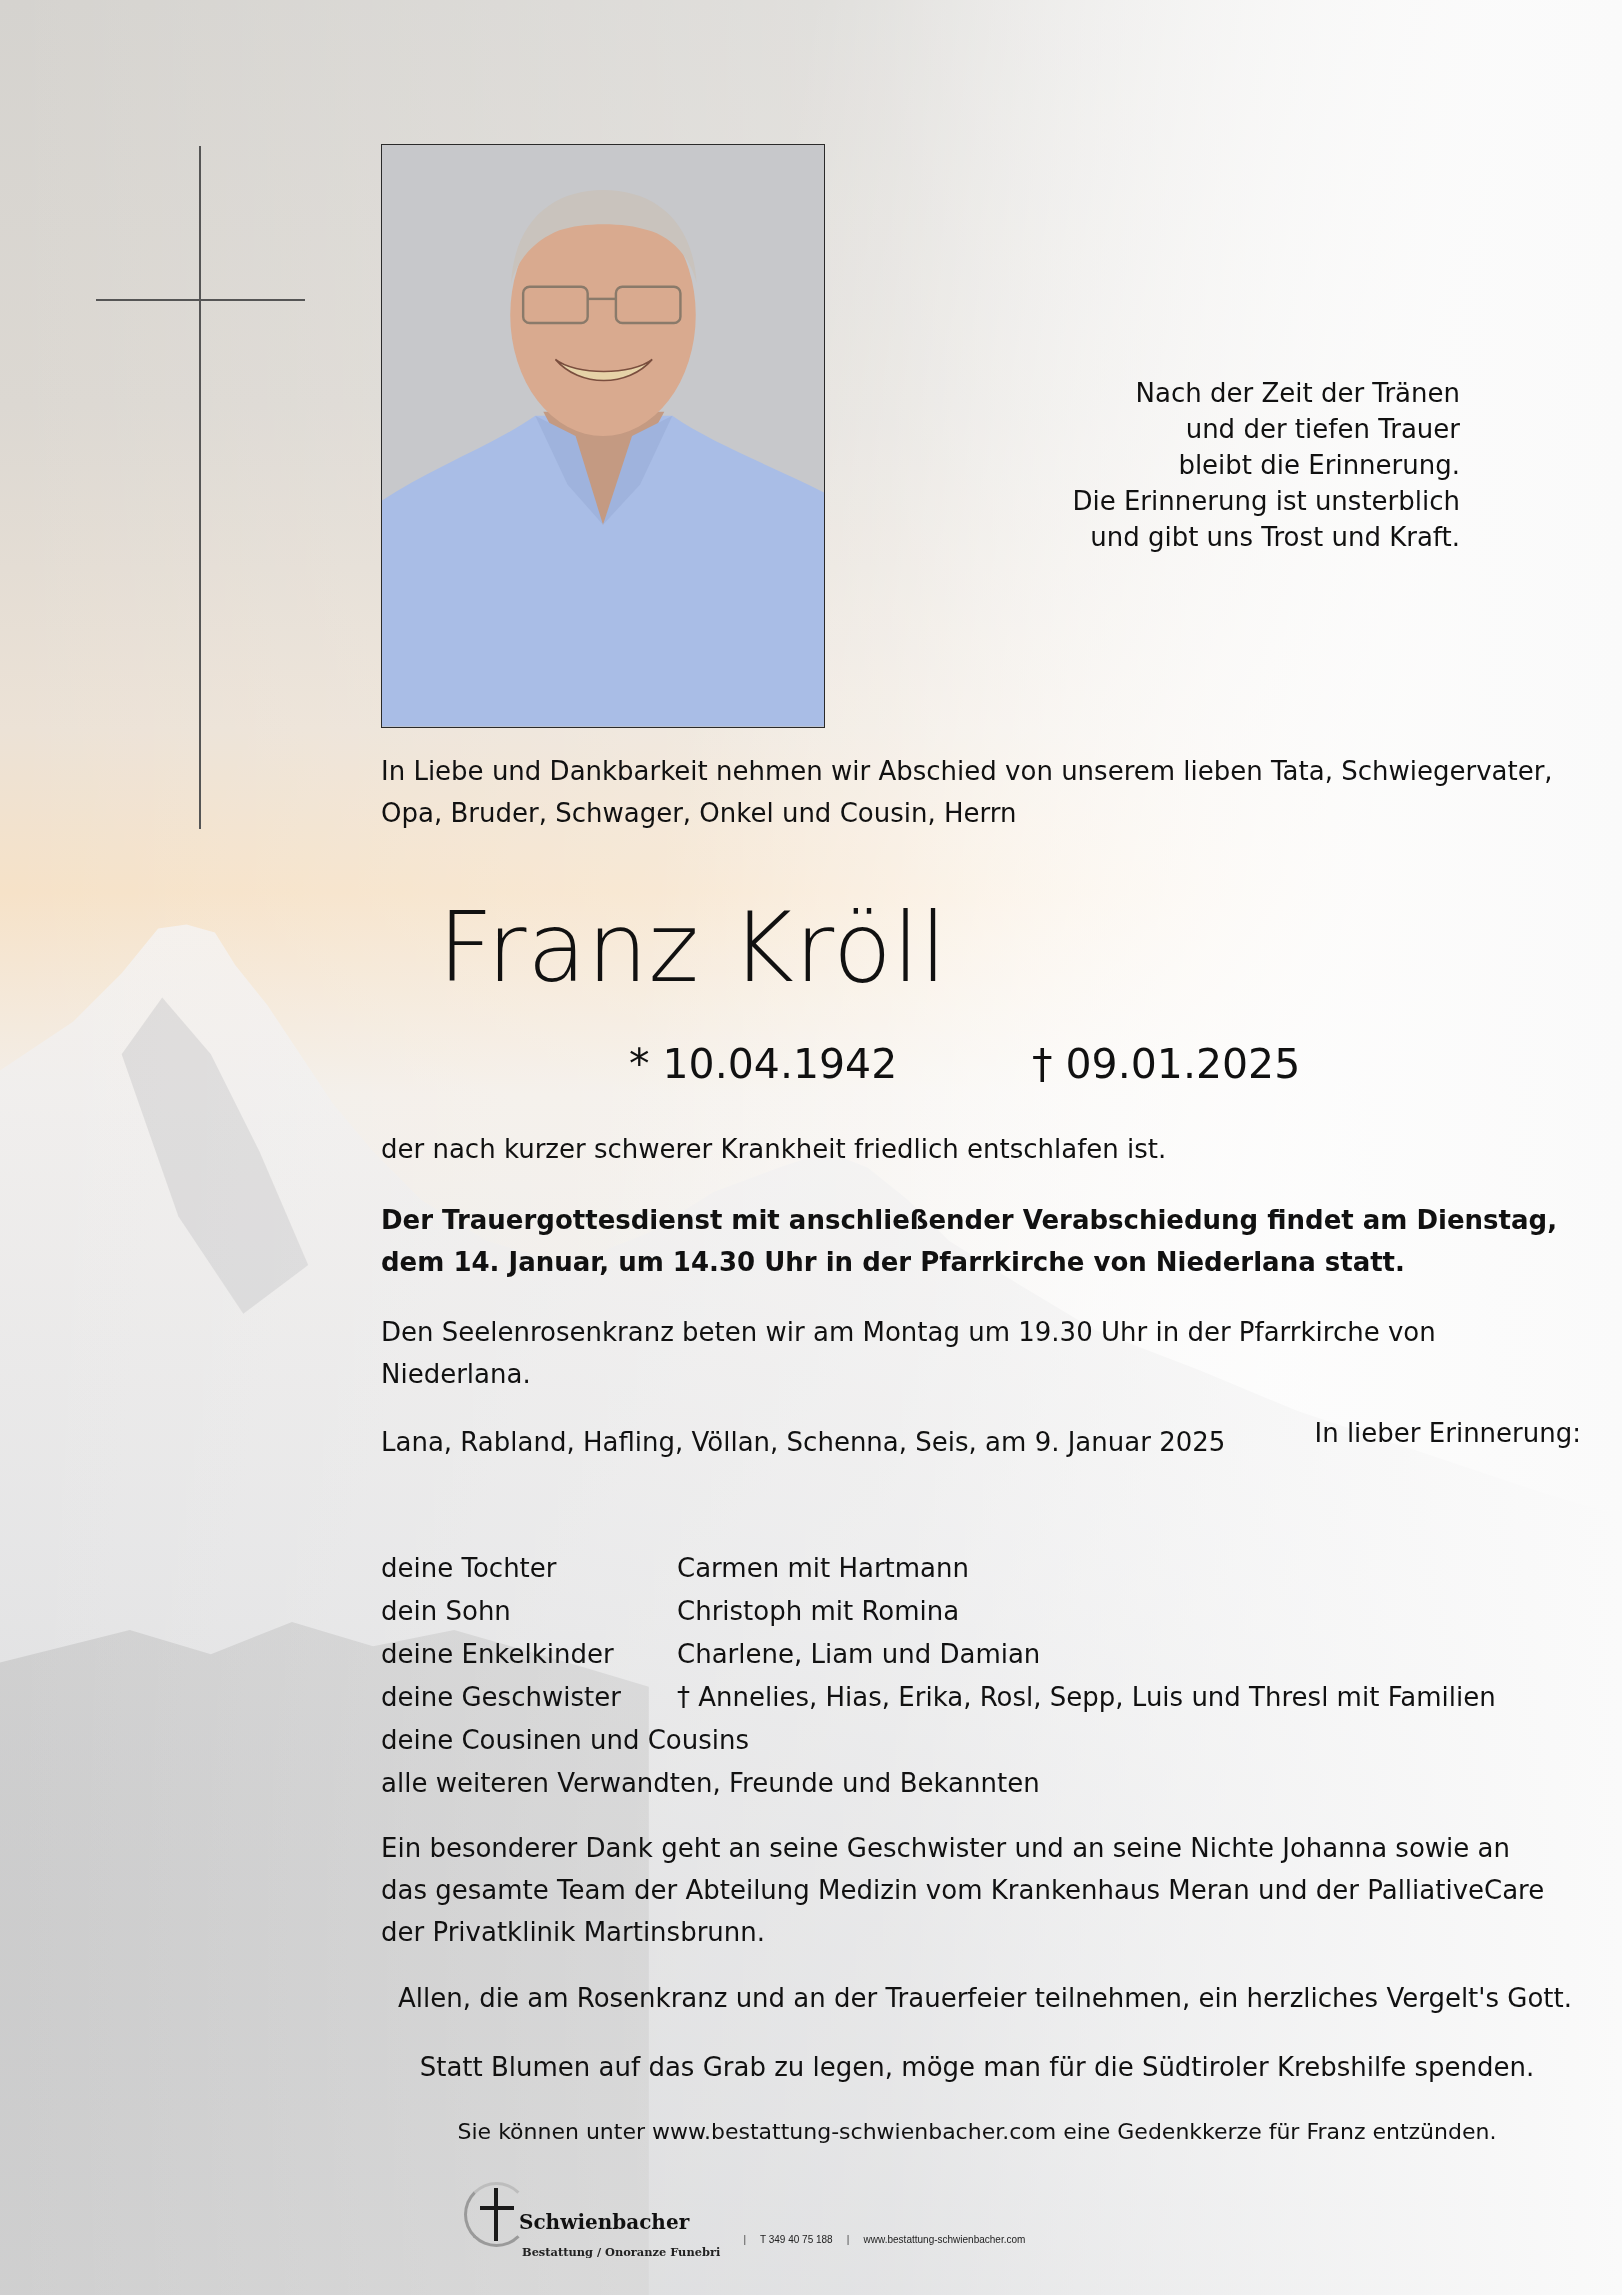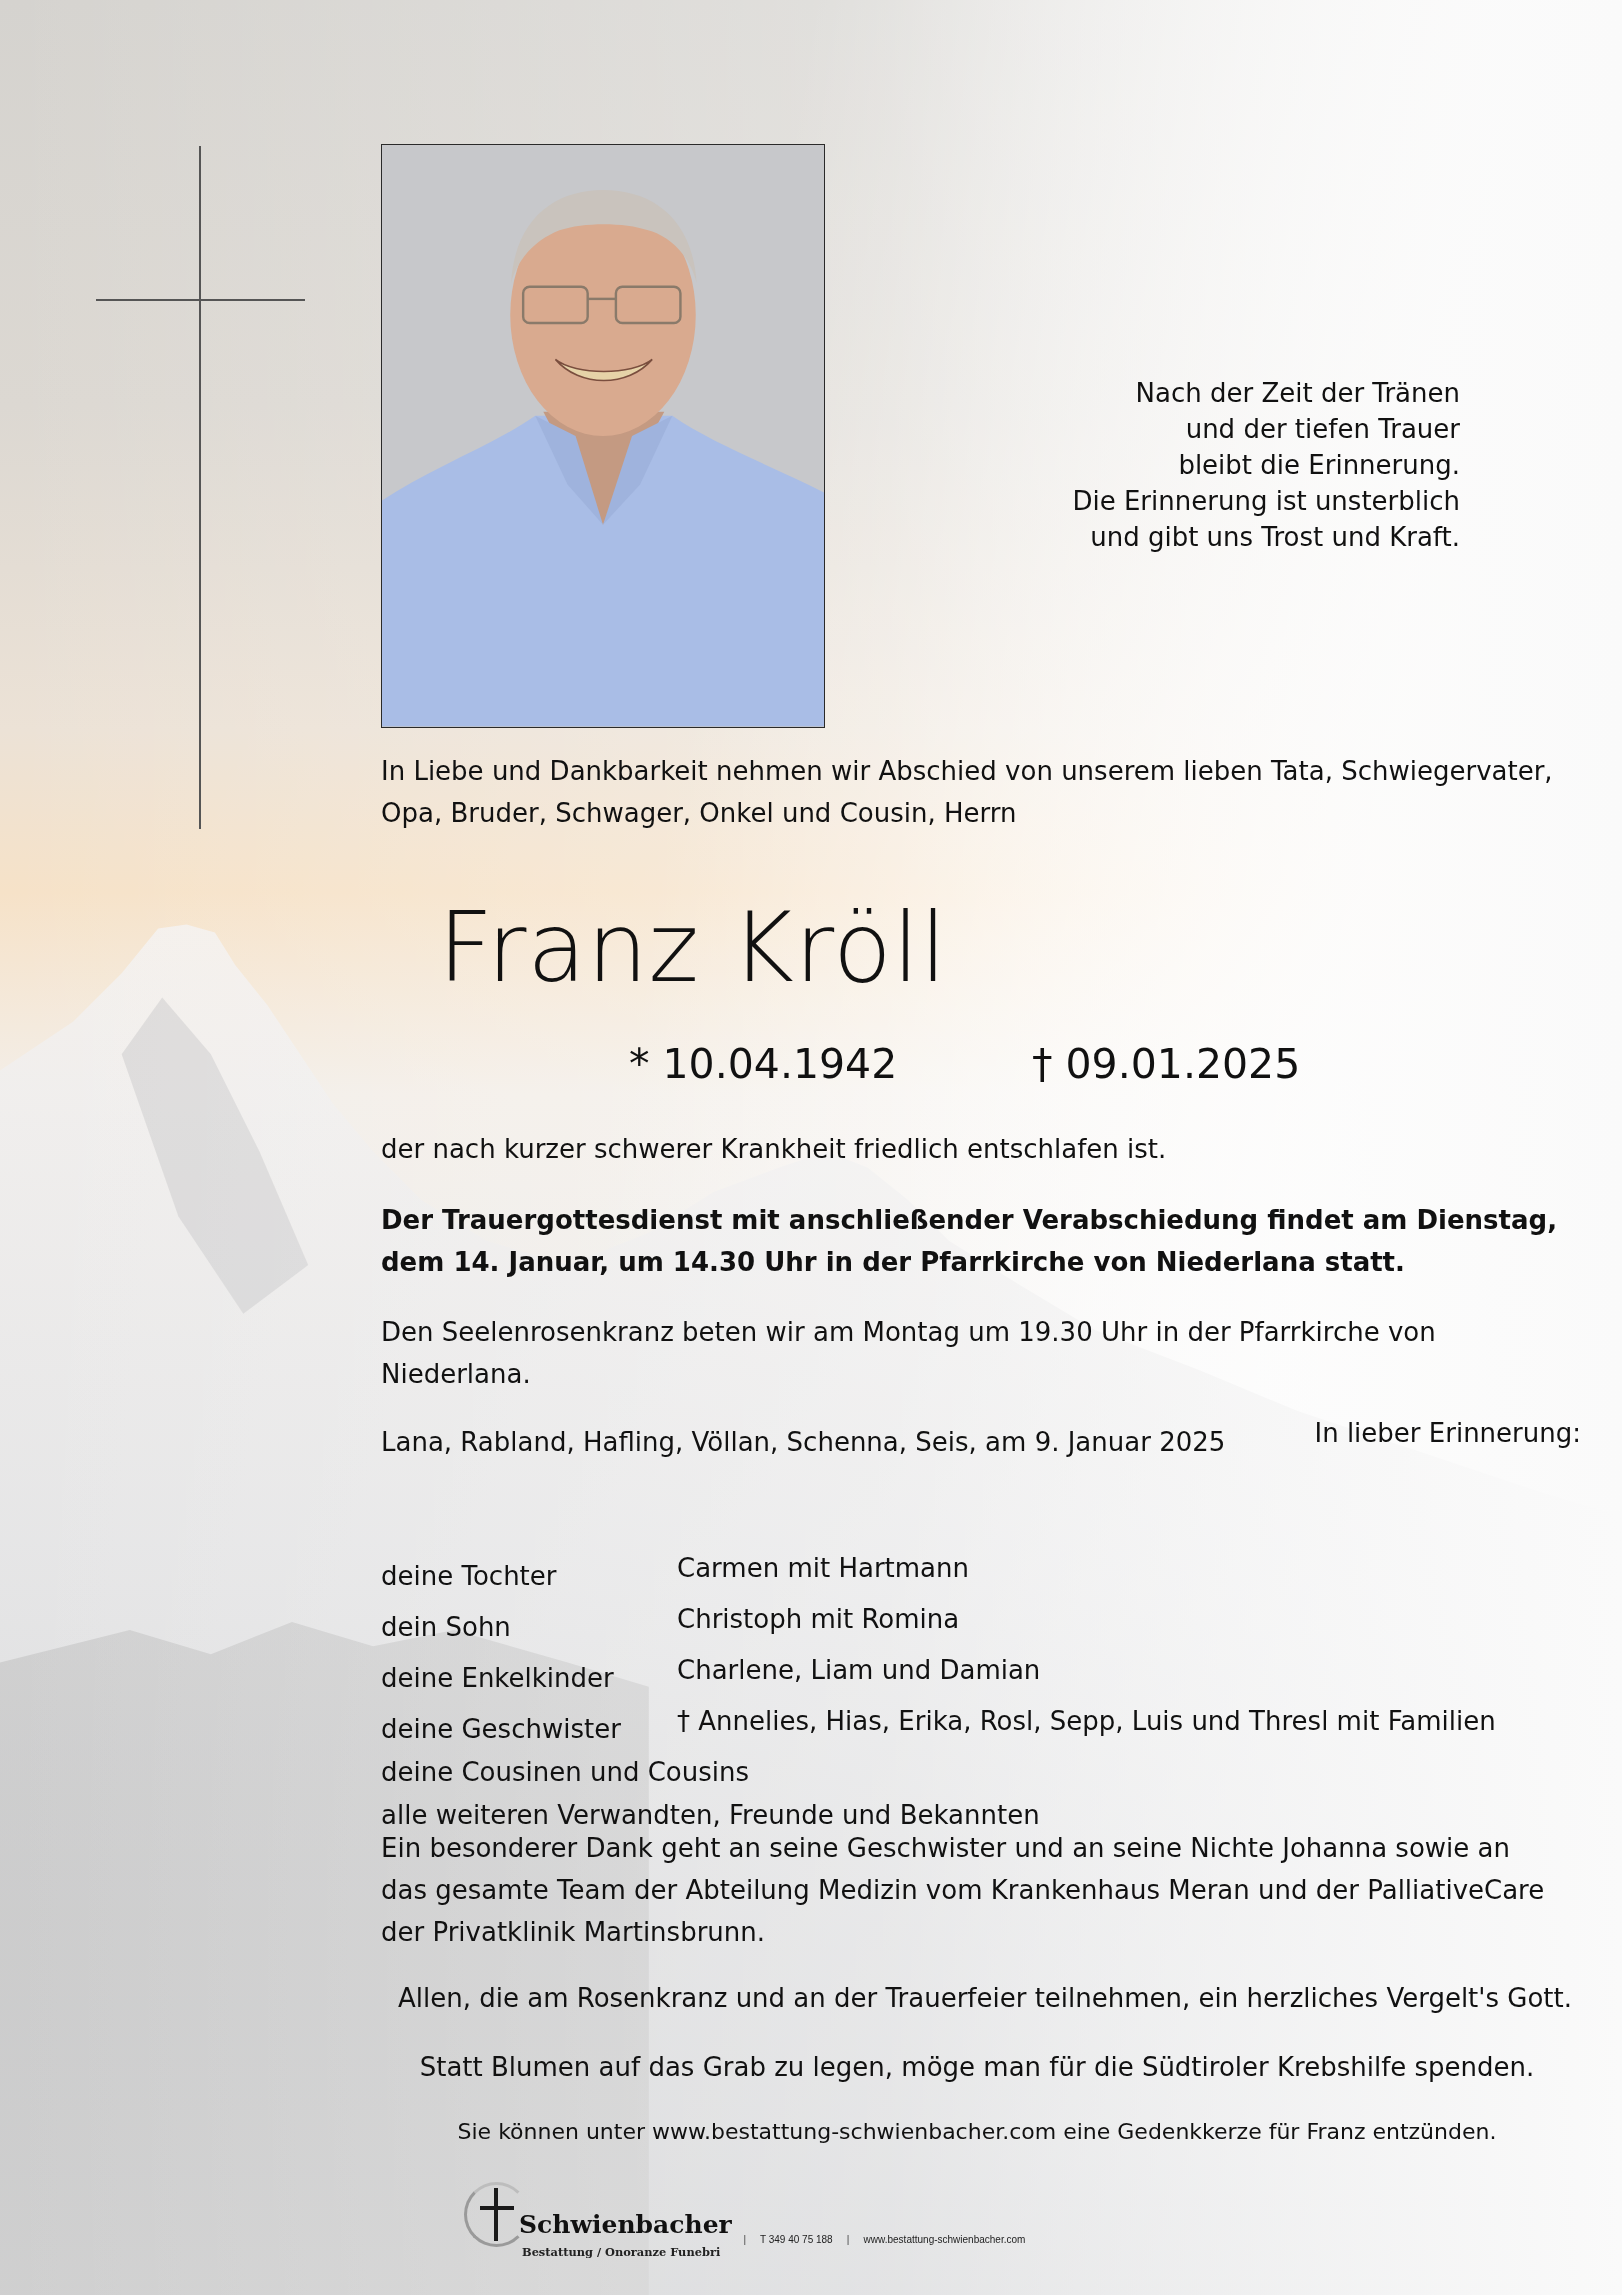--- a/index.html
+++ b/index.html
@@ -43,38 +43,38 @@
   .death { left: 1032px; }
 
   .p1 { top: 1128px; }
   .p2 { top: 1199px; font-weight: bold; }
   .p3 { top: 1311px; }
   .p4 { top: 1421px; }
   .p5 { top: 1412px; text-align: right; }
 
   .family { position: absolute; left: 381px; top: 1547px; font-size: 26px; line-height: 43px; }
   .fam-row { display: flex; white-space: nowrap; }
-  .fam-rel { width: 296px; margin-top: 8px; }
+  .fam-rel { width: 296px; }
 
   .p6 { top: 1827px; }
   .center-line { position: absolute; left: 381px; width: 1192px; text-align: center; font-size: 26px; line-height: 42px; }
   .p7 { top: 1977px; left: 389px; }
   .p8 { top: 2046px; }
   .p9 { top: 2111px; font-size: 22px; }
 
   .footer { position: absolute; left: 464px; top: 2178px; height: 73px; display: flex; align-items: flex-end; }
   .logo { position: relative; width: 268px; height: 73px; }
   .logo-ring {
     position: absolute; left: 0; top: 4px; width: 65px; height: 65px; border-radius: 50%;
     border: 3.2px solid #9a9a9a; border-right-color: transparent; border-top-color: #bdbdbd; box-sizing: border-box;
   }
   .logo-cross-v { position: absolute; left: 30px; top: 9.7px; width: 4px; height: 53px; background: #1a1a1a; }
   .logo-cross-h { position: absolute; left: 16px; top: 28px; width: 34px; height: 4px; background: #1a1a1a; }
   .logo-sub { position: absolute; left: 58px; top: 19.5px; font-family: "DejaVu Serif", "Liberation Serif", serif; font-size: 11.4px; font-weight: bold; color: #222; white-space: nowrap; margin-top: 47px; }
-  .logo-name { position: absolute; left: 55px; top: 32px; font-family: "DejaVu Serif", "Liberation Serif", serif; font-size: 25px; font-weight: bold; color: #111; white-space: nowrap; }
+  .logo-name { position: absolute; left: 55px; top: 32px; font-family: "DejaVu Serif", "Liberation Serif", serif; font-size: 20px; font-weight: bold; color: #111; white-space: nowrap; }
   .footer-info { font-family: "Liberation Sans", sans-serif; font-size: 10px; color: #222; padding-bottom: 6.5px; white-space: nowrap; }
   .sep { margin: 0 11.4px; color: #444; }
 </style>
 </head>
 <body>
 
 <div class="bg"></div>
 
 <svg class="mountain" viewBox="0 0 2000 2830" preserveAspectRatio="none">
   <defs>

